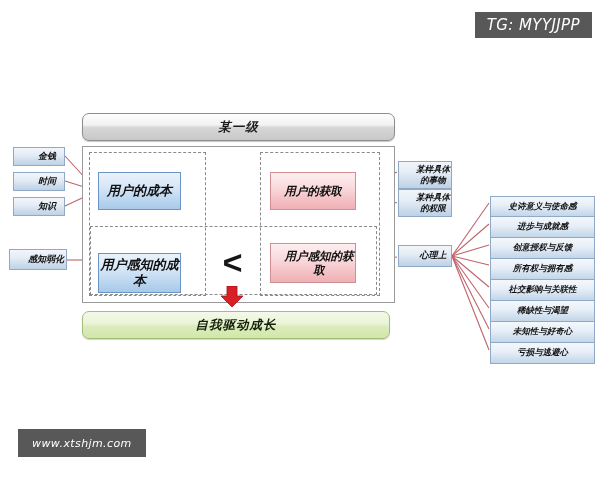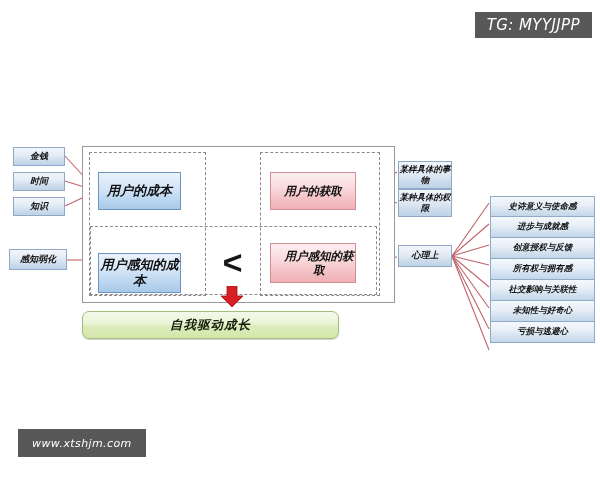--- a/index.html
+++ b/index.html
@@ -45,21 +45,21 @@
     display: flex; align-items: center; justify-content: center;
   }
   #header-bar .lbl {
     font-size: 12.5px; font-weight: bold; color: #1b1b1b; letter-spacing: 1px;
   }
 
   
   #footer-bar {
     position: absolute;
     left: 82px; top: 311px;
-    width: 257px; height: 28px;
+    width: 308px; height: 28px;
     border: 1px solid #a5bd7c;
     border-radius: 7px;
     background: linear-gradient(to bottom,#f4f9e9 0%,#eaf4d6 45%,#dcecbc 55%,#d2e7a9 100%);
     box-shadow: 0 1px 1px rgba(0,0,0,.18);
     display: flex; align-items: center; justify-content: center;
   }
   #footer-bar .lbl {
     font-size: 12.5px; font-weight: bold; color: #14210a; letter-spacing: 1px;
   }
 
@@ -97,20 +97,21 @@
   }
   .box.red-big {
     border: 1px solid #d08f92;
     background: linear-gradient(to bottom,#fdeef0 0%,#f9dadd 40%,#f4c2c6 72%,#efb0b5 100%);
     font-size: 11.5px;
   }
   .box.blue-small {
     border: 1px solid #8fa9c6;
     background: linear-gradient(to bottom,#f2f6fb 0%,#e2ebf5 45%,#cddcec 75%,#bed2e6 100%);
     font-size: 9px;
+    padding-left: 16px;
   }
 
   #box-cost       { left: 98px;  top: 172px; width: 83px;  height: 38px; }
   #box-gain       { left: 270px; top: 172px; width: 86px;  height: 38px; }
   #box-pcost      { left: 98px;  top: 253px; width: 83px;  height: 40px; }
   #box-pgain      { left: 270px; top: 243px; width: 86px;  height: 40px; padding-left: 12px; }
 
   
   #chip-money     { left: 13px; top: 147px; width: 52px; height: 19px; }
   #chip-time      { left: 13px; top: 172px; width: 52px; height: 19px; }
@@ -195,20 +196,23 @@
   </svg>
 
   <div id="tg-chip" class="chip">
     <span>TG: MYYJJPP</span>
   </div>
 
   <div id="wm-chip" class="chip">
     <span>www.xtshjm.com</span>
   </div>
 
+  <div id="header-bar">
+    <span class="lbl">某一级</span>
+  </div>
 
   <div id="outer-frame"></div>
 
   <div id="col-left" class="dash-col"></div>
   <div id="col-right" class="dash-col"></div>
   <div id="perceived-band"></div>
 
   <div id="box-cost" class="box blue-big">
     <span>用户的成本</span>
   </div>
@@ -263,20 +267,23 @@
       <div class="drive-item">
         <span>创意授权与反馈</span>
       </div>
       <div class="drive-item">
         <span>所有权与拥有感</span>
       </div>
       <div class="drive-item">
         <span>社交影响与关联性</span>
       </div>
       <div class="drive-item">
+        <span>稀缺性与渴望</span>
+      </div>
+      <div class="drive-item">
         <span>未知性与好奇心</span>
       </div>
       <div class="drive-item">
         <span>亏损与逃避心</span>
       </div>
     </div>
 
   <div id="footer-bar">
     <span class="lbl">自我驱动成长</span>
   </div>

